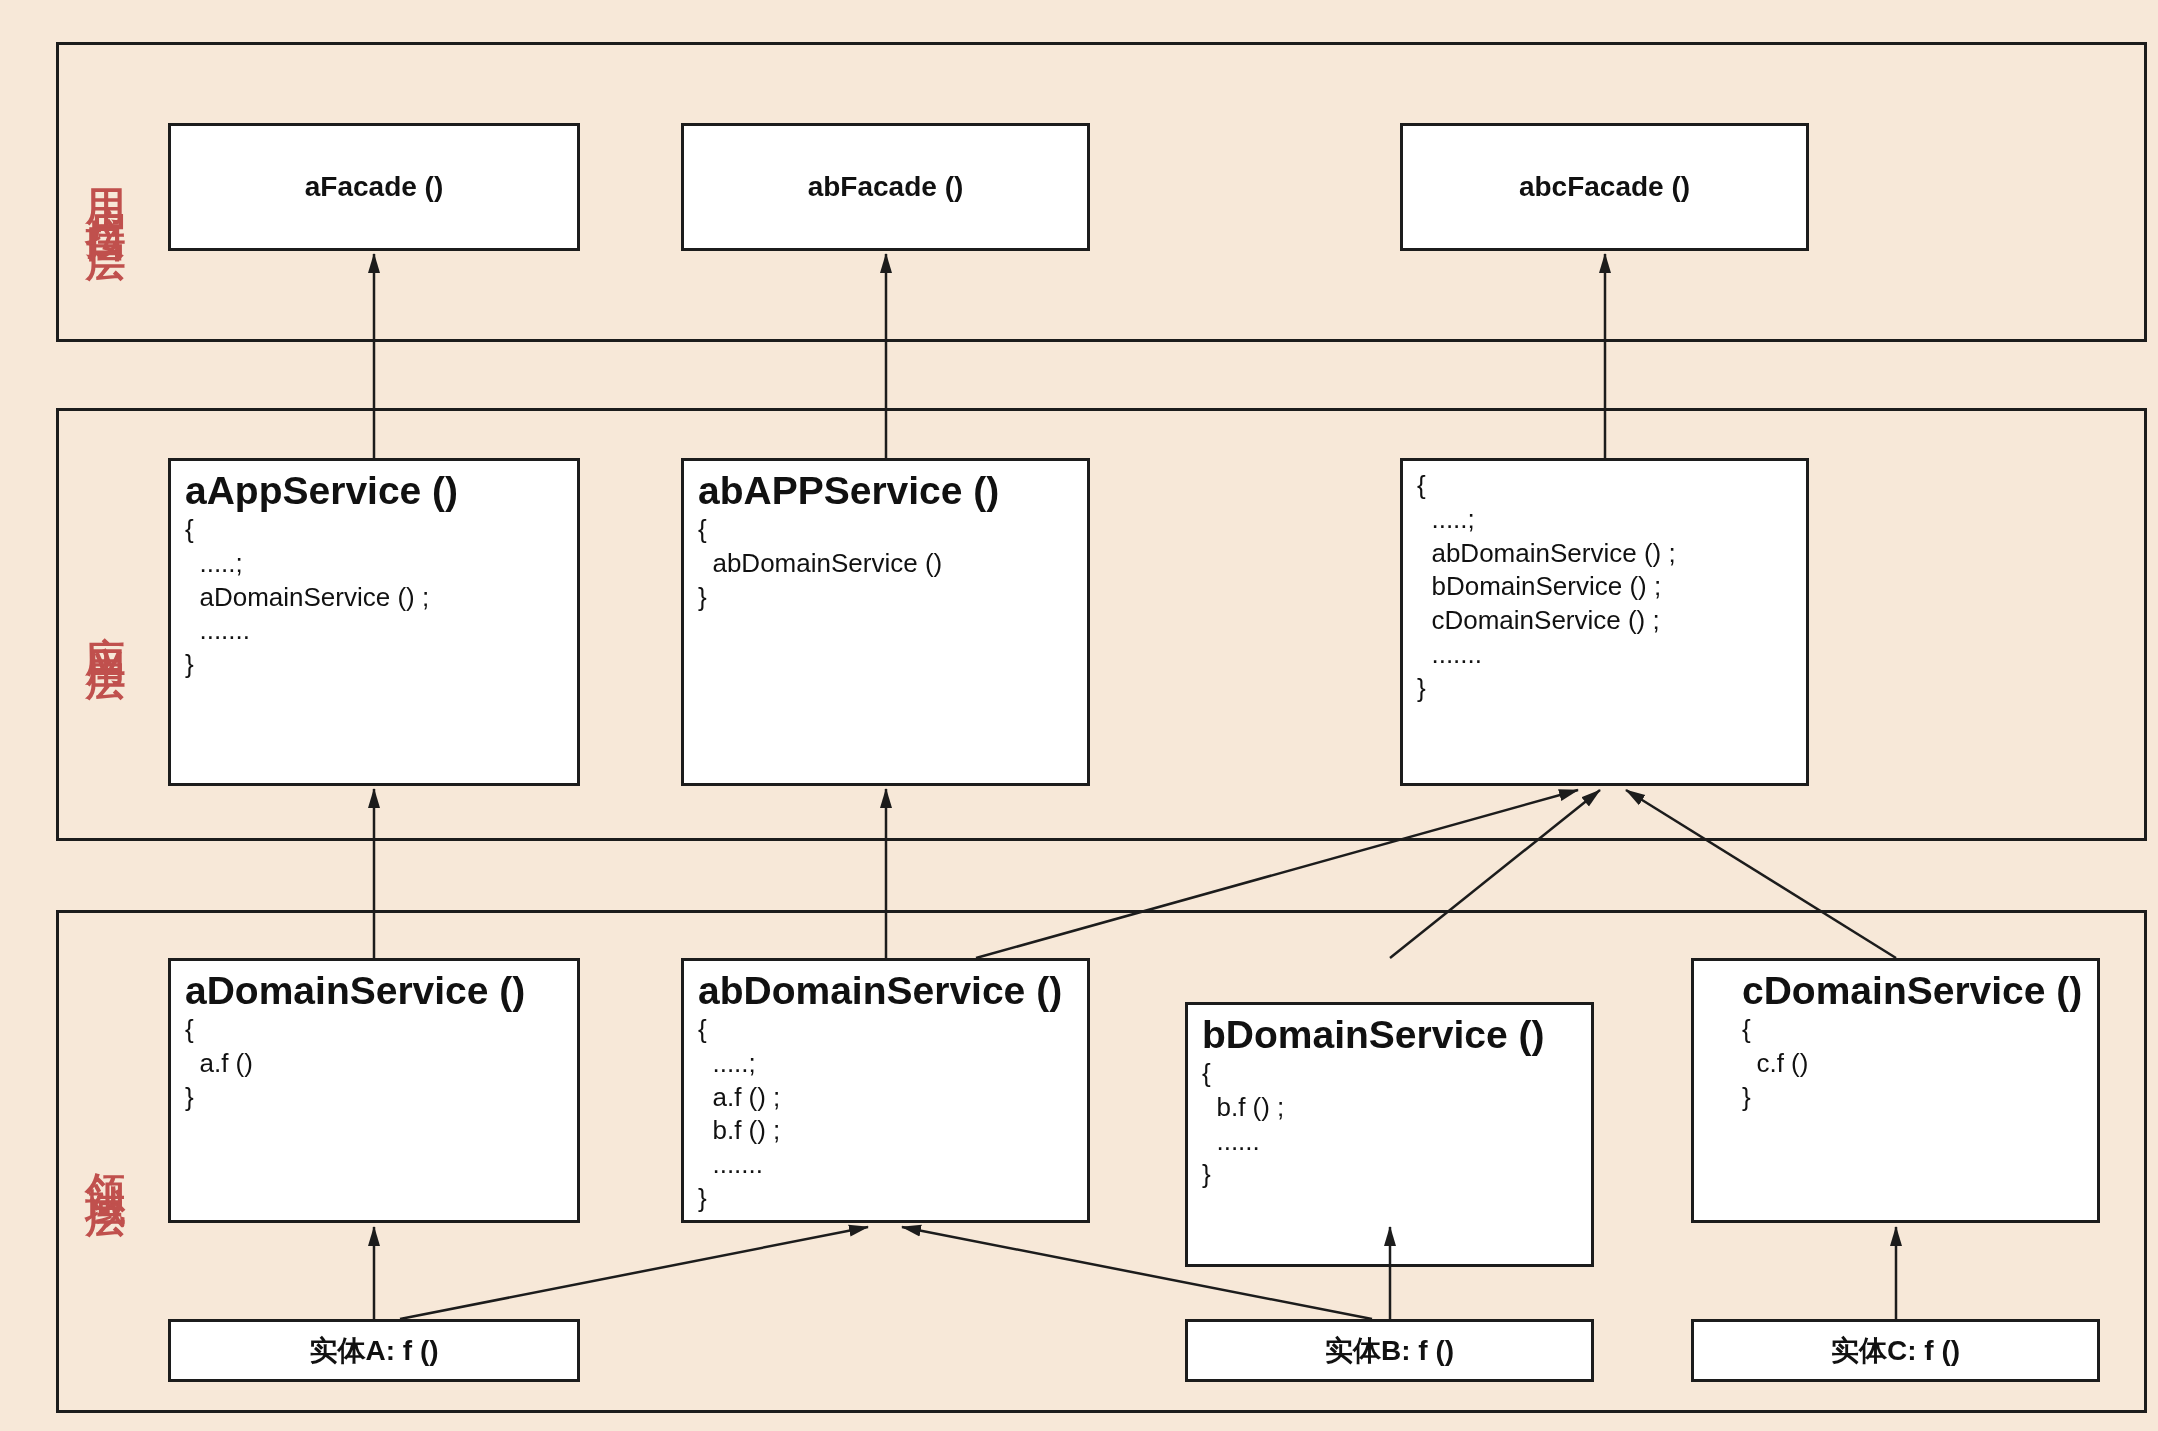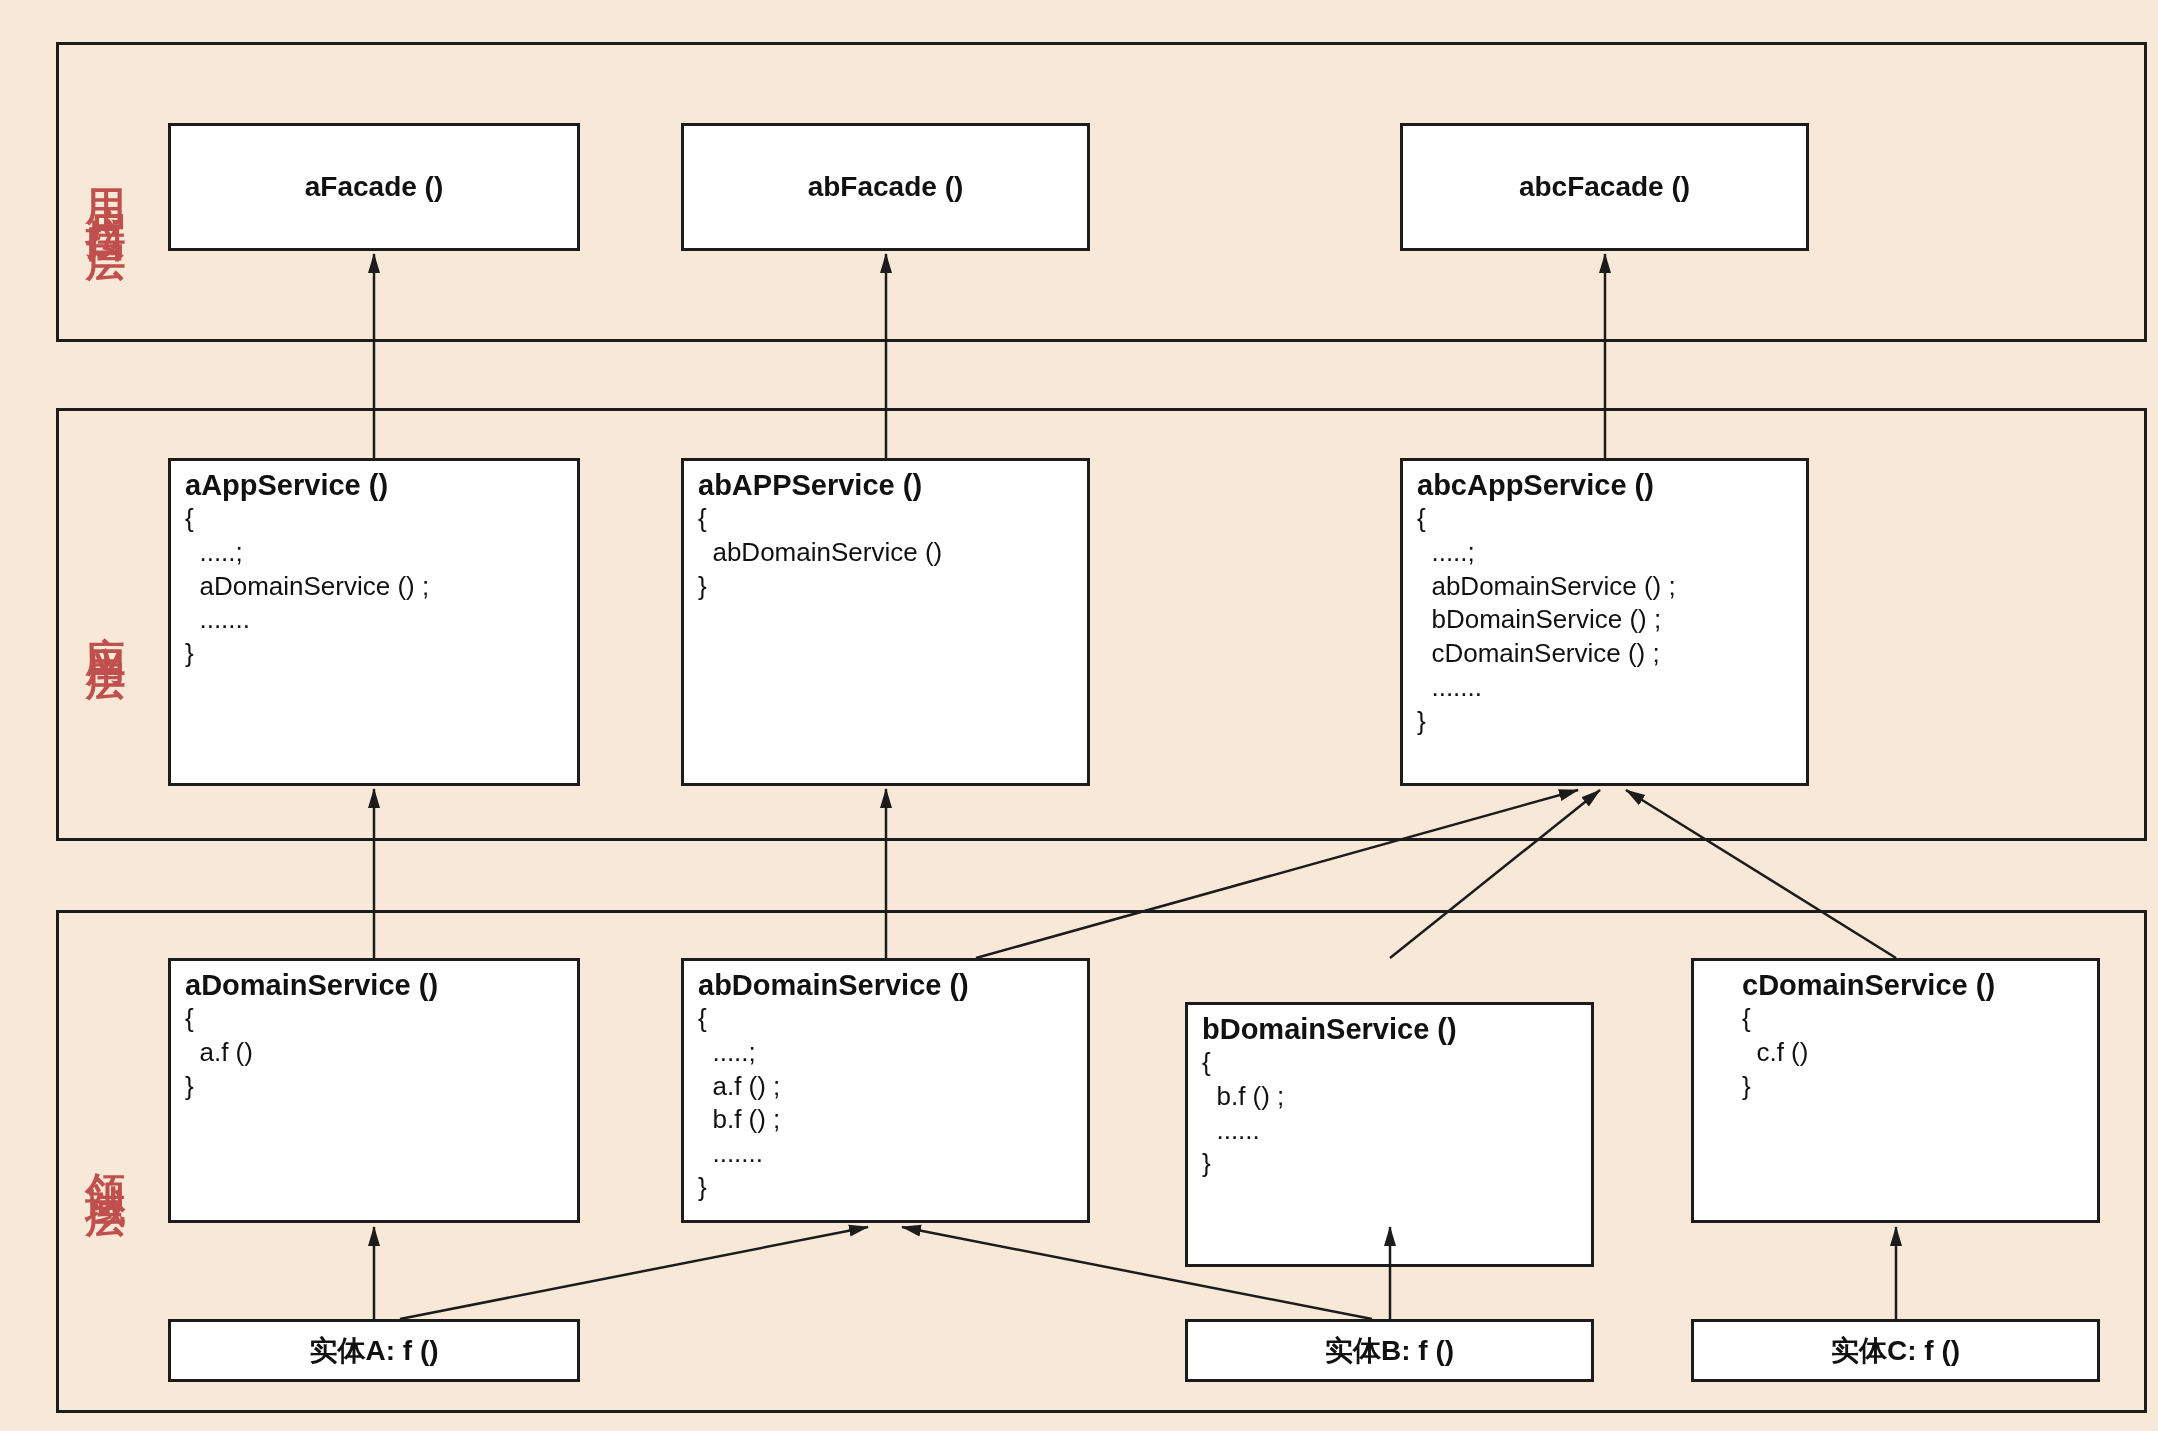--- a/index.html
+++ b/index.html
@@ -42,21 +42,21 @@
     color: #111111;
   }
   .box.centered {
     display: flex;
     align-items: center;
     justify-content: center;
     text-align: center;
   }
   .box-title {
     font-weight: bold;
-    font-size: 29px;
+    font-size: 39px;
     color: #111111;
   }
   .box.centered .box-title { font-size: 28px; }
   .service { padding: 8px 14px; }
   .box-body {
     font-size: 26px;
     line-height: 1.3;
     white-space: pre-wrap;
     color: #111111;
   }
@@ -112,21 +112,20 @@
   </div>
 
   <div class="box service" style="left:681px; top:458px; width:409px; height:328px;">
     <div class="box-title">abAPPService ()</div>
     <div class="box-body">{
   abDomainService ()
 }</div>
   </div>
 
   <div class="box service" style="left:1400px; top:458px; width:409px; height:328px;">
-    <div class="box-title">abcAppService ()</div>
     <div class="box-body">{
   .....;
   abDomainService () ;
   bDomainService () ;
   cDomainService () ;
   .......
 }</div>
   </div>
 
   <div class="box service" style="left:168px; top:958px; width:412px; height:265px;">

